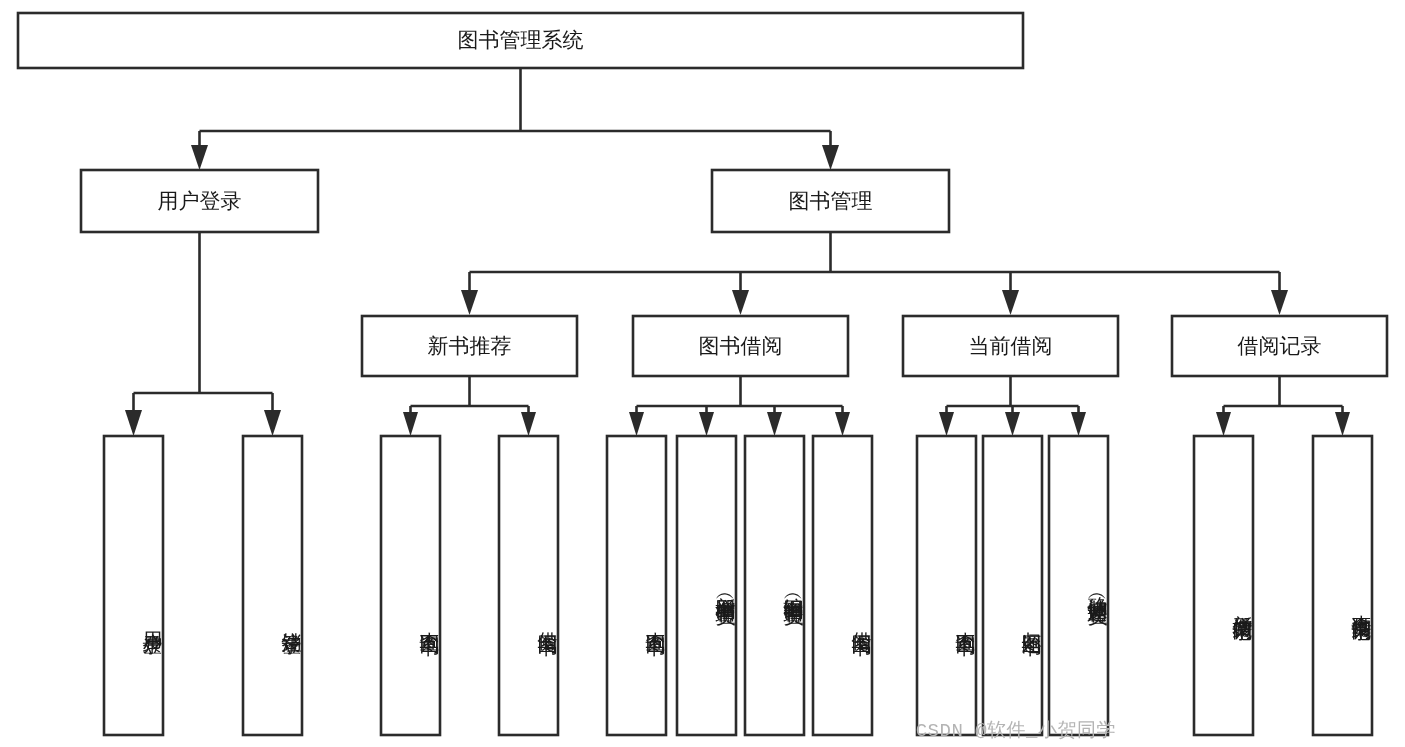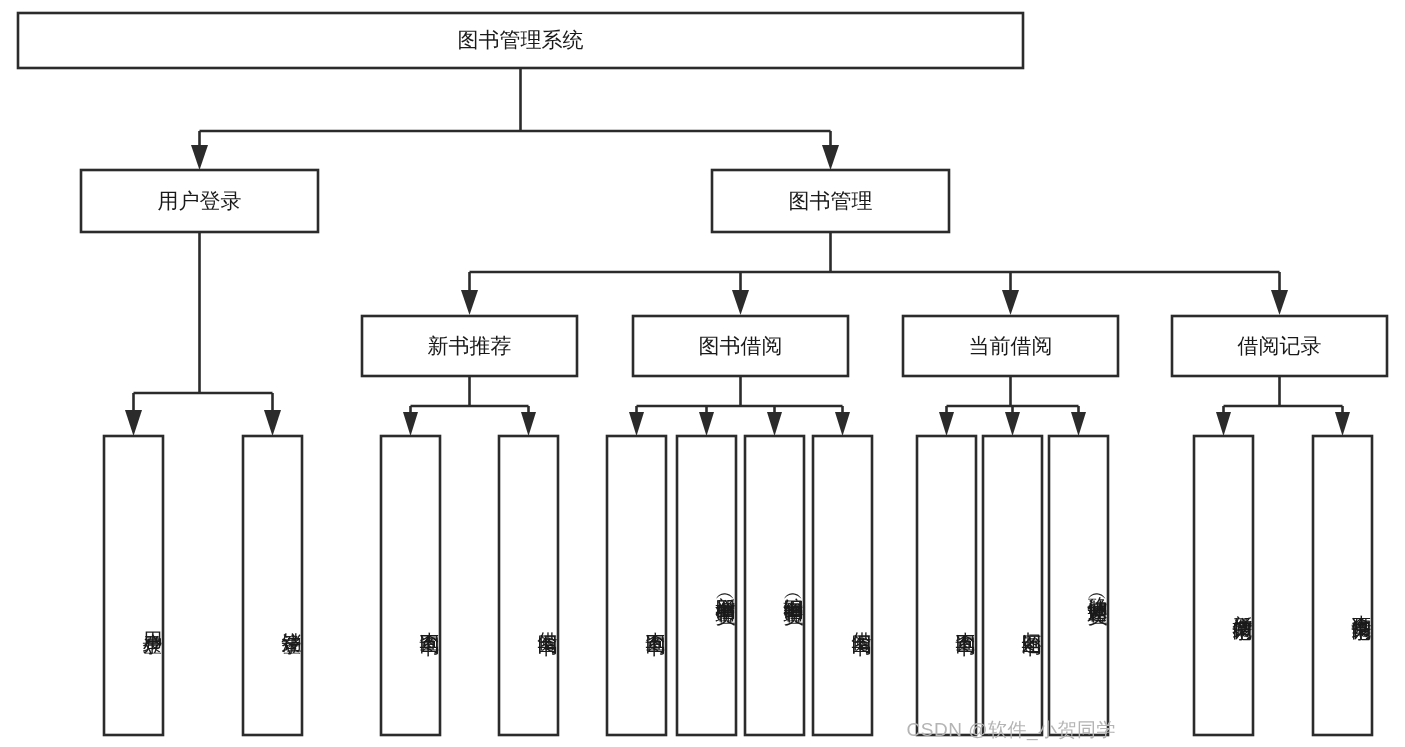--- a/index.html
+++ b/index.html
@@ -62,21 +62,21 @@
     white-space: nowrap;
     display: flex;
     align-items: flex-start;
     justify-content: center;
     pointer-events: none;
   }
   .watermark {
     position: absolute;
     right: 8px;
     bottom: 4px;
-    font-family: Liberation Sans, sans-serif;
+    font-family: Liberation Mono, monospace;
     font-size: 19px;
     color: #b4b4b4;
     white-space: nowrap;
     letter-spacing: 0.5px;
   }
 </style>
 </head>
 <body>
 
 <div id="diagram-root">

